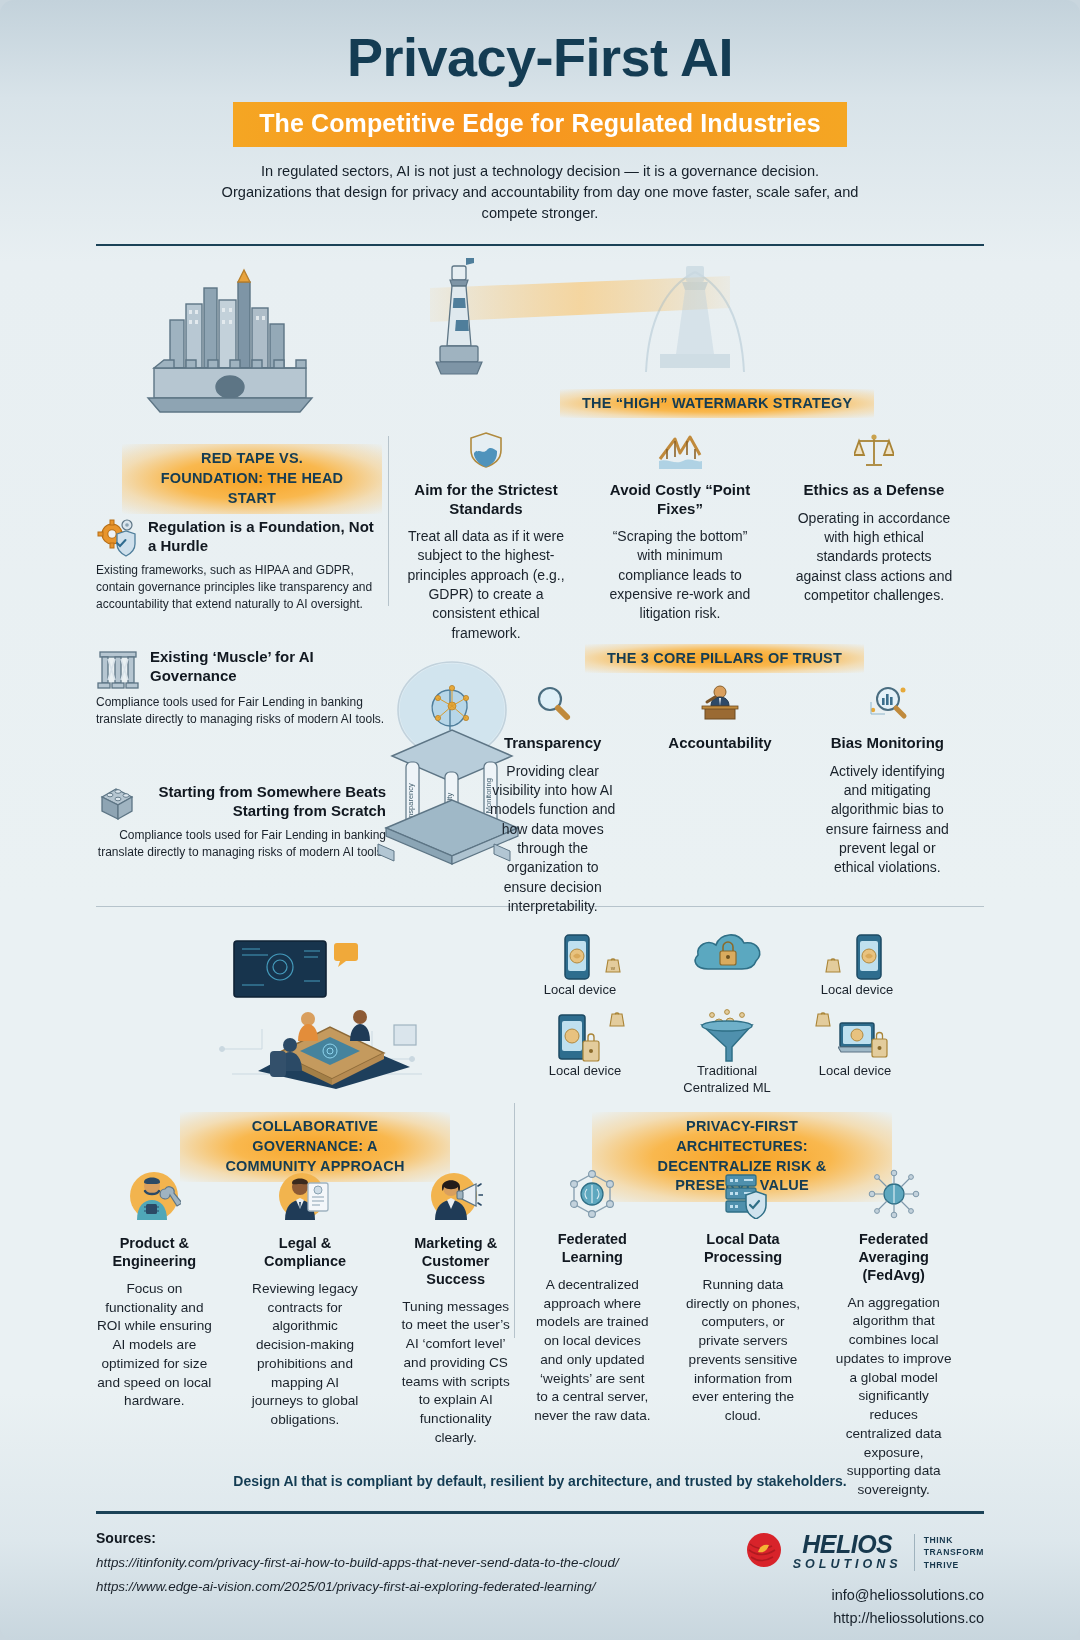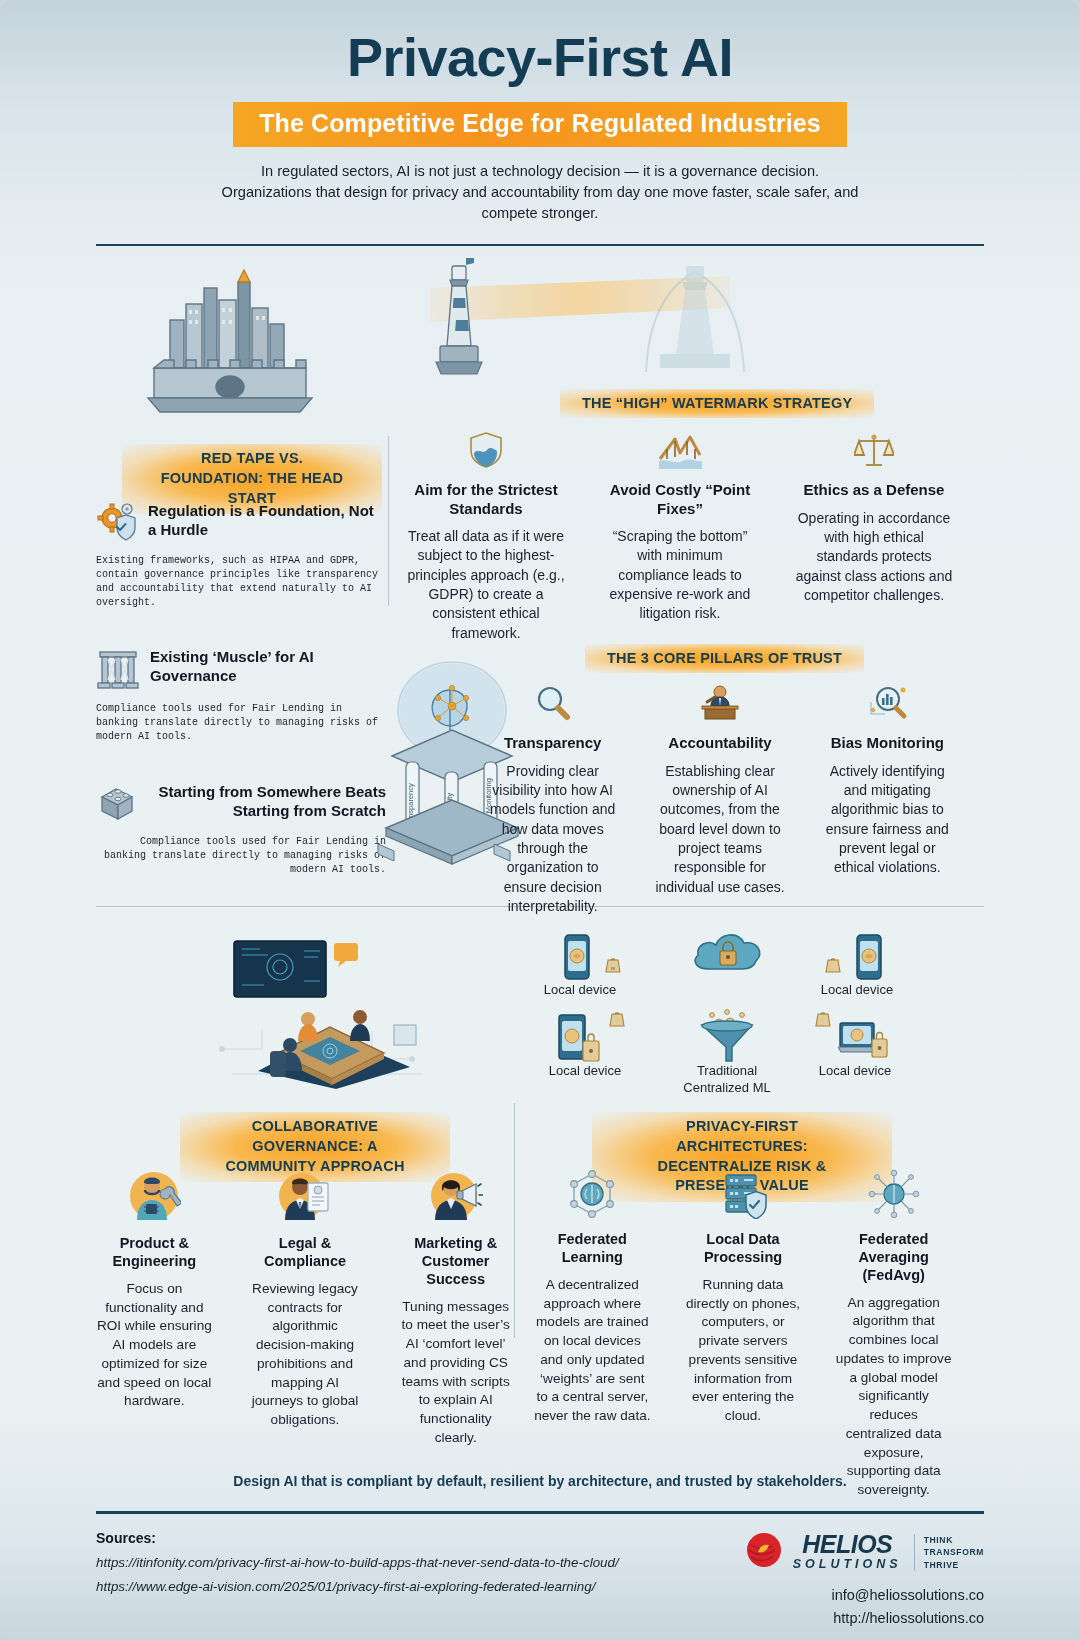--- a/index.html
+++ b/index.html
@@ -87,21 +87,21 @@
   .lh2 { position: absolute; left: 640px; top: 14px; }
   .beam { position:absolute; left:430px; top:28px; }
 
   .band-red { position: absolute; left: 122px; top: 198px; width: 260px; }
   .band-high { position: absolute; left: 560px; top: 143px; }
   .band-pillars { position: absolute; left: 585px; top: 398px; }
 
   .left-block { position: absolute; left: 96px; width: 290px; }
   .left-block .lt-row { display: flex; gap: 10px; align-items: flex-start; }
   .left-block .lt-row .cell-title { margin-bottom: 0; padding-top: 2px; }
-  .left-block p { margin-top: 8px; font-size: 10px; line-height: 1.38; color: #1a222b; font-family: Liberation Mono, monospace; }
+  .left-block p { font-size: 12px; line-height: 1.38; color: #1a222b; }
 
   .vdiv {
     position: absolute;
     width: 1px;
     background: #b6c3cb;
   }
 
   .watermark-cols { position: absolute; left: 400px; top: 185px; width: 560px; }
   .pillars-cols { position: absolute; left: 480px; top: 438px; width: 480px; }
   .temple { position: absolute; left: 372px; top: 392px; }
@@ -247,21 +247,21 @@
     <div class="band-red" style="text-align:center;">
       <span class="band two-line">RED TAPE VS. FOUNDATION: THE HEAD START</span>
     </div>
     <div class="band-high">
       <span class="band">THE “HIGH” WATERMARK STRATEGY</span>
     </div>
     <div class="band-pillars">
       <span class="band">THE 3 CORE PILLARS OF TRUST</span>
     </div>
 
-    <div class="left-block" style="top:254px;">
+    <div class="left-block" style="top:270px;">
       <div class="lt-row">
         <span>
           <svg width="42" height="42" viewBox="0 0 42 42">
             <g fill="#e8952c" stroke="#b86f16" stroke-width="1.2">
               <circle cx="16" cy="18" r="10"></circle>
             </g>
             <circle cx="16" cy="18" r="4.2" fill="#eef3f6" stroke="#b86f16" stroke-width="1.1"></circle>
             <g fill="#e8952c" stroke="#b86f16" stroke-width="1">
               <rect x="14" y="4" width="4" height="5"></rect>
                 <rect x="14" y="27" width="4" height="5"></rect>
@@ -424,21 +424,20 @@
           <svg width="42" height="38" viewBox="0 0 42 38">
             <circle cx="21" cy="8" r="6" fill="#d99f5e" stroke="#8a5f2a" stroke-width="1"></circle>
             <path d="M12 22 c0-6 4-9 9-9 c5 0 9 3 9 9 z" fill="#2e4a68" stroke="#1d3349" stroke-width="1"></path>
             <path d="M20 14 l1 8 l1-8 z" fill="#e6edf3"></path>
             <rect x="6" y="24" width="30" height="11" fill="#9a6a33" stroke="#6d4a22" stroke-width="1"></rect>
             <rect x="3" y="22" width="36" height="3" fill="#c08a3c" stroke="#6d4a22" stroke-width="0.8"></rect>
             <path d="M8 18 l8-5" stroke="#7a5327" stroke-width="3" stroke-linecap="round"></path>
           </svg>
         </span>
         <div class="cell-title">Accountability</div>
-        <div class="cell-body">Establishing clear ownership of AI outcomes, from the board level down to project teams responsible for individual use cases.</div>
       </div>
       <div>
         <span class="ico">
           <svg width="44" height="38" viewBox="0 0 44 38">
             <circle cx="23" cy="15" r="11" fill="#e4f1f8" stroke="#4a6d80" stroke-width="2"></circle>
             <g fill="#3b6e8c">
               <rect x="17" y="14" width="2.6" height="7"></rect>
                 <rect x="21" y="10" width="2.6" height="11"></rect>
               <rect x="25" y="13" width="2.6" height="8"></rect>
             </g>

